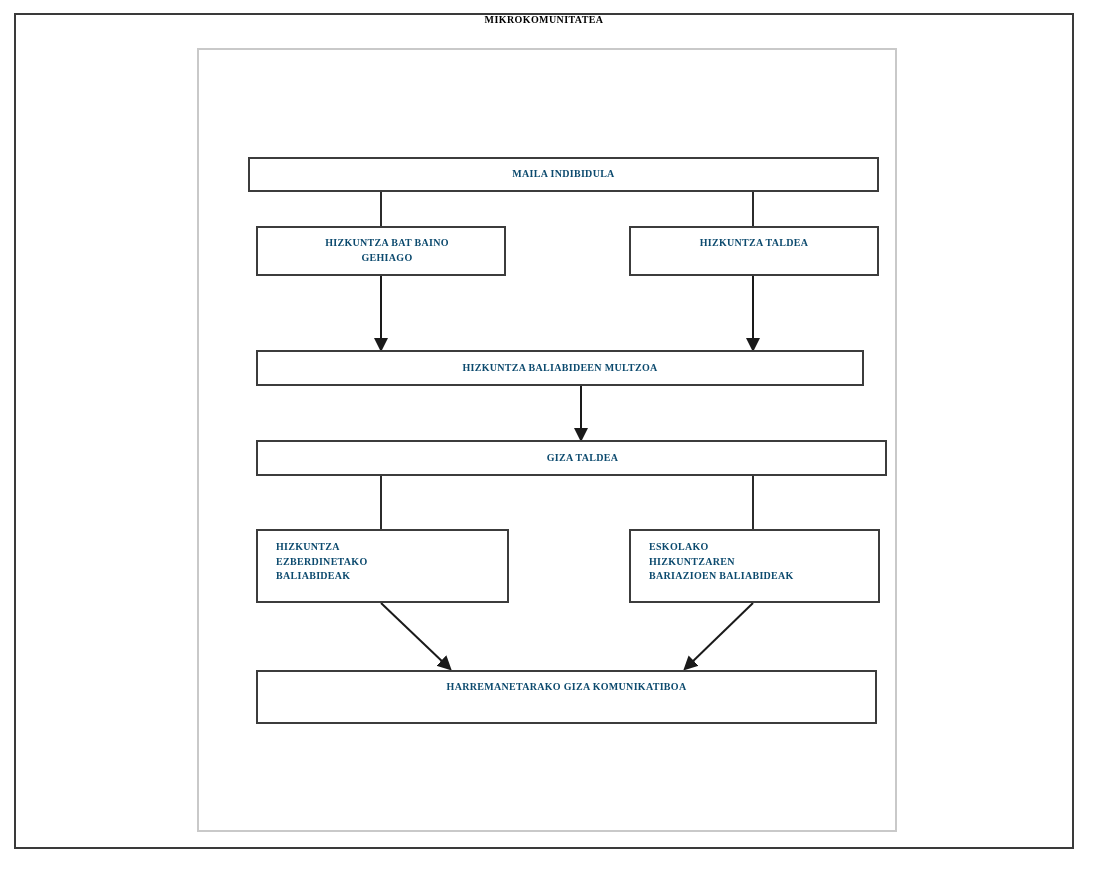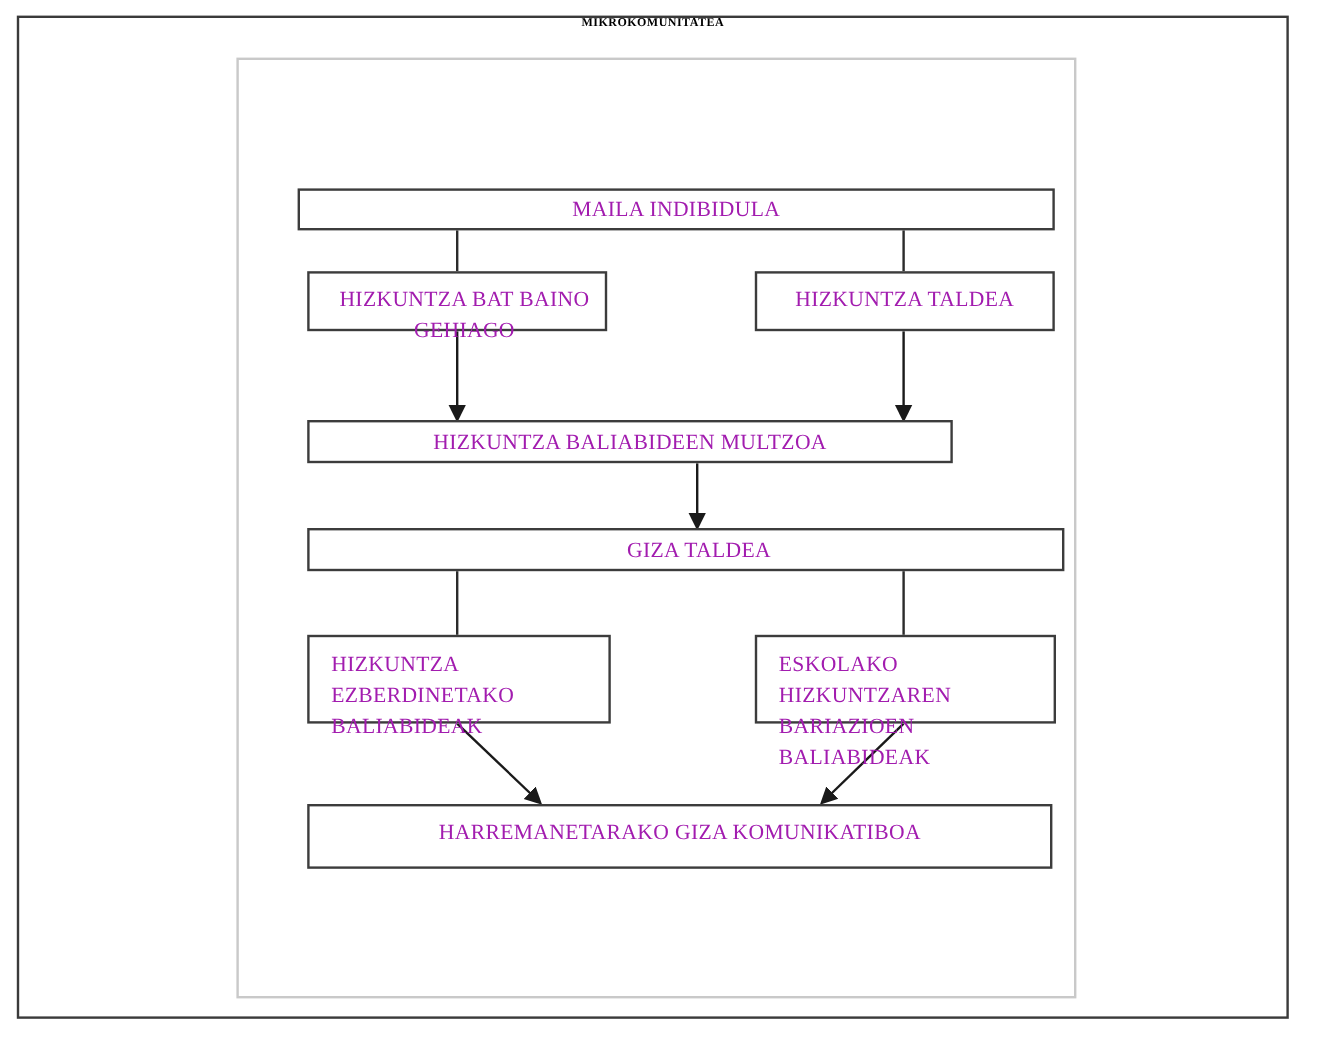--- a/index.html
+++ b/index.html
@@ -50,23 +50,23 @@
     color: #000000;
     white-space: nowrap;
   }
 
   
   .node {
     position: absolute;
     box-sizing: border-box;
     border: 2px solid #3c3c3c;
     background: #ffffff;
-    color: #a21caf;
-    font-size: 18px;
-    font-weight: normal;
+    color: #0c4a6e;
+    font-size: 10px;
+    font-weight: bold;
     letter-spacing: 0.3px;
     line-height: 1.45;
   }
   .node.center {
     display: flex;
     align-items: center;
     justify-content: center;
     text-align: center;
   }
   .node.center-top {
@@ -80,21 +80,21 @@
     display: block;
     text-align: left;
     padding: 9px 0 0 18px;
   }
   .node .label { display: block; white-space: pre-line; }
 
   
   #node-maila        { left: 248px; top: 157px;  width: 631px; height: 35px; }
   #node-hizk-gehiago { left: 256px; top: 226px;  width: 250px; height: 50px; padding-left: 12px; }
   #node-hizk-bakarra { left: 629px; top: 226px;  width: 250px; height: 50px; }
-  #node-baliabideen  { left: 256px; top: 350px;  width: 538px; height: 36px; }
+  #node-baliabideen  { left: 256px; top: 350px;  width: 608px; height: 36px; }
   #node-giza         { left: 256px; top: 440px;  width: 631px; height: 36px; padding-left: 22px; }
   #node-ezberdin     { left: 256px; top: 529px;  width: 253px; height: 74px; }
   #node-eskolako     { left: 629px; top: 529px;  width: 251px; height: 74px; }
   #node-harremanet   { left: 256px; top: 670px;  width: 621px; height: 54px; }
 
   
   .vline {
     position: absolute;
     width: 2px;
     background: #2b2b2b;

